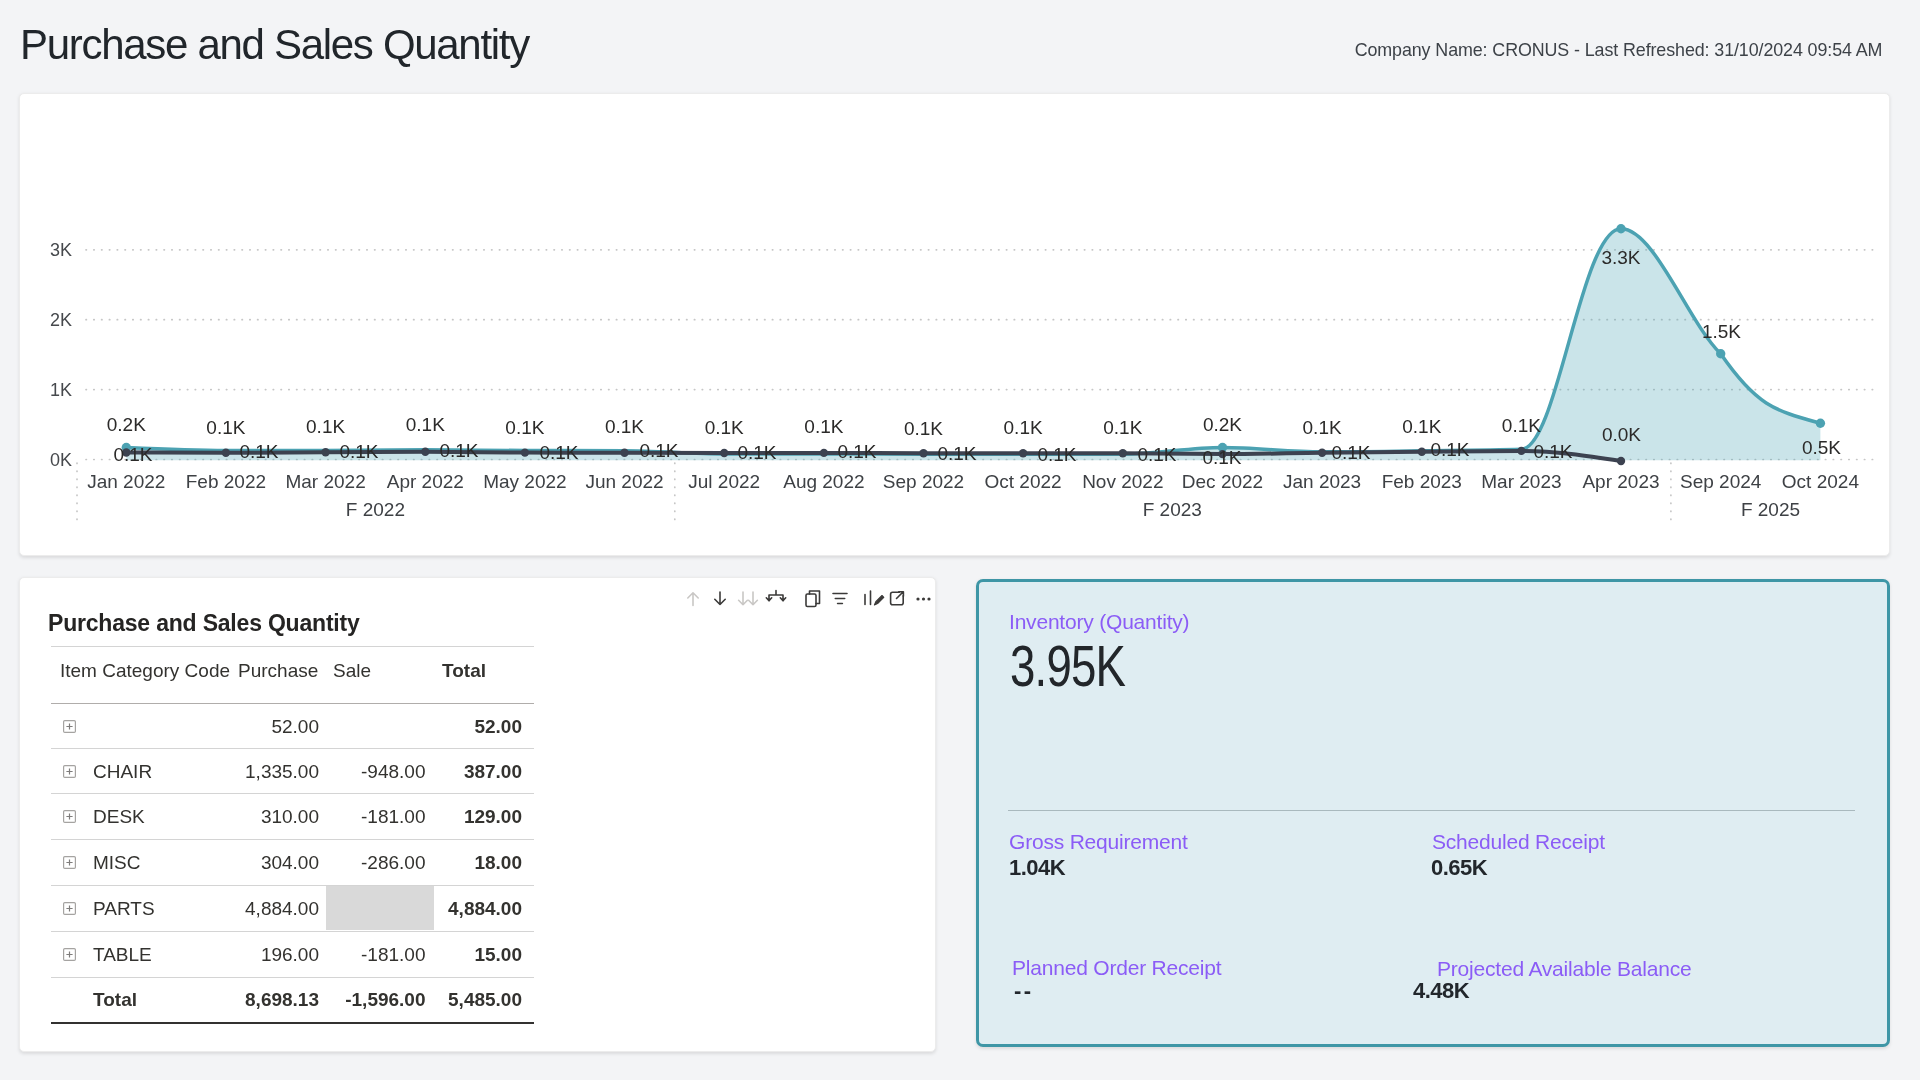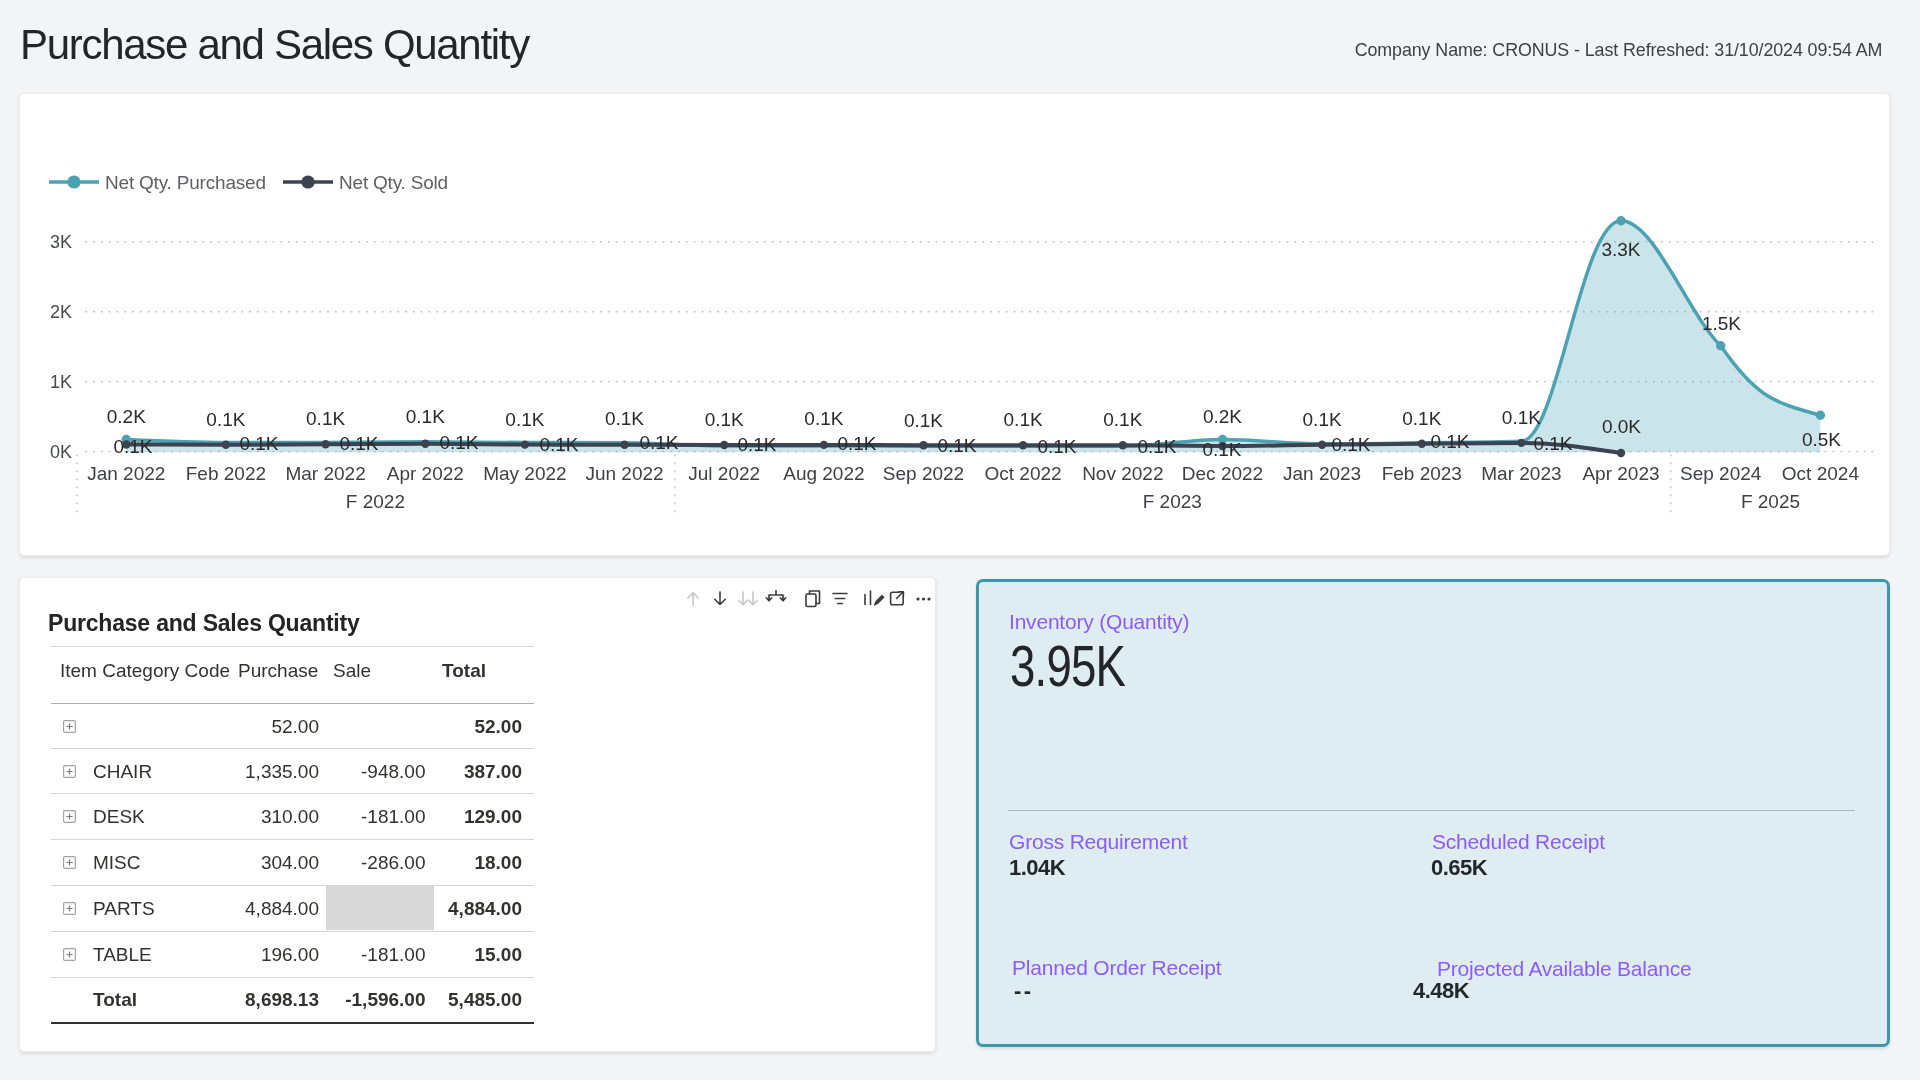--- a/index.html
+++ b/index.html
@@ -17,32 +17,22 @@
 .kcard{position:absolute;left:976px;top:579px;width:914px;height:468px;background:#dfedf2;border:3px solid #3e96a6;border-radius:7px;box-shadow:0 1.6px 3.6px rgba(0,0,0,0.10)}
 .klab{position:absolute;font-size:21px;color:#8b5cf6;letter-spacing:-0.2px}
 .kval{position:absolute;font-size:22px;font-weight:bold;color:#22272c;letter-spacing:-0.5px}
 </style></head>
 <body>
 <div class="pagetitle">Purchase and Sales Quantity</div>
 <div class="pageright">Company Name: CRONUS - Last Refreshed: 31/10/2024 09:54 AM</div>
 
 <div class="card" style="left:19px;top:93px;width:1871px;height:463px"></div>
 <div style="position:absolute;left:19px;top:93px;width:1871px;height:463px">
-  <div class="legend" style="top:77px">
-    <svg width="620" height="22" viewBox="0 0 620 22" style="vertical-align:middle">
-      <line x1="30" y1="11" x2="80" y2="11" stroke="#4ca2b2" stroke-width="3.4"></line>
-      <circle cx="55" cy="11" r="6.6" fill="#4ca2b2"></circle>
-      <text x="86" y="17.5" font-size="19" fill="#5f6166">Net Qty. Purchased</text>
-      <line x1="264" y1="11" x2="314" y2="11" stroke="#3c4250" stroke-width="3.4"></line>
-      <circle cx="289" cy="11" r="6.6" fill="#3c4250"></circle>
-      <text x="320" y="17.5" font-size="19" fill="#5f6166">Net Qty. Sold</text>
-    </svg>
-  </div>
 </div>
-<div style="position:absolute;left:19px;top:85px;width:1871px;height:463px">
+<div style="position:absolute;left:19px;top:93px;width:1871px;height:463px">
     <svg width="1871" height="463" viewBox="19 93 1871 463" style="position:absolute;left:0;top:0">
 <style>
 .grid{stroke:#c6c6c6;stroke-width:1.7;stroke-dasharray:0.4 7.4;stroke-linecap:round}
 .sep{stroke:#c6c6c6;stroke-width:1.7;stroke-dasharray:0.4 7.6;stroke-linecap:round}
 .yax{font:18px "Liberation Sans",sans-serif;fill:#46494d}
 .xax{font:19px "Liberation Sans",sans-serif;fill:#3e4145}
 .dlab{font:19px "Liberation Sans",sans-serif;fill:#2b2a29}
 </style>
 <line x1="86" y1="249.8" x2="1880" y2="249.8" class="grid"></line>
       <text x="72" y="256.3" class="yax" text-anchor="end">3K</text>

